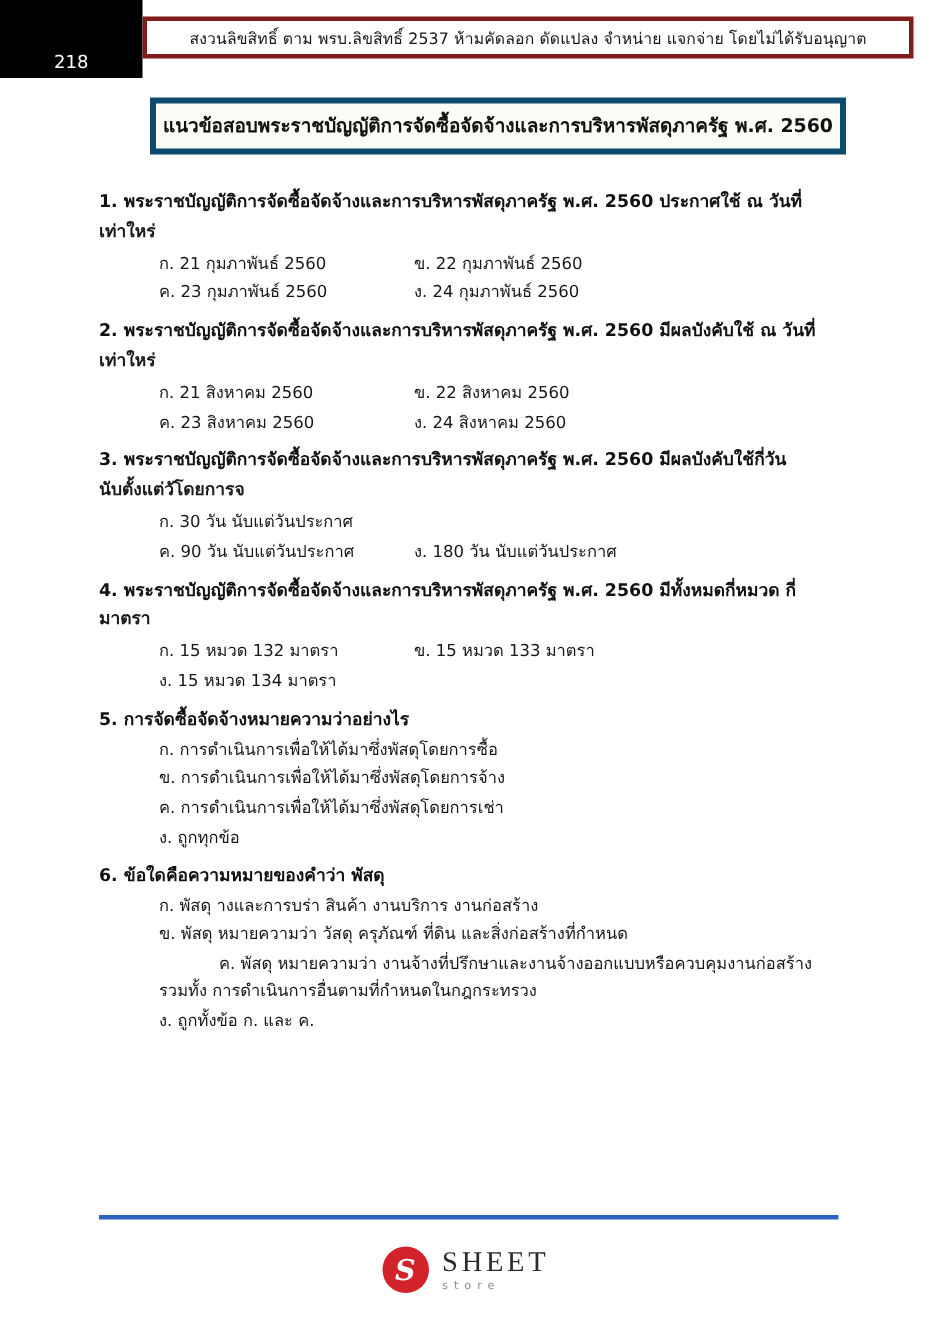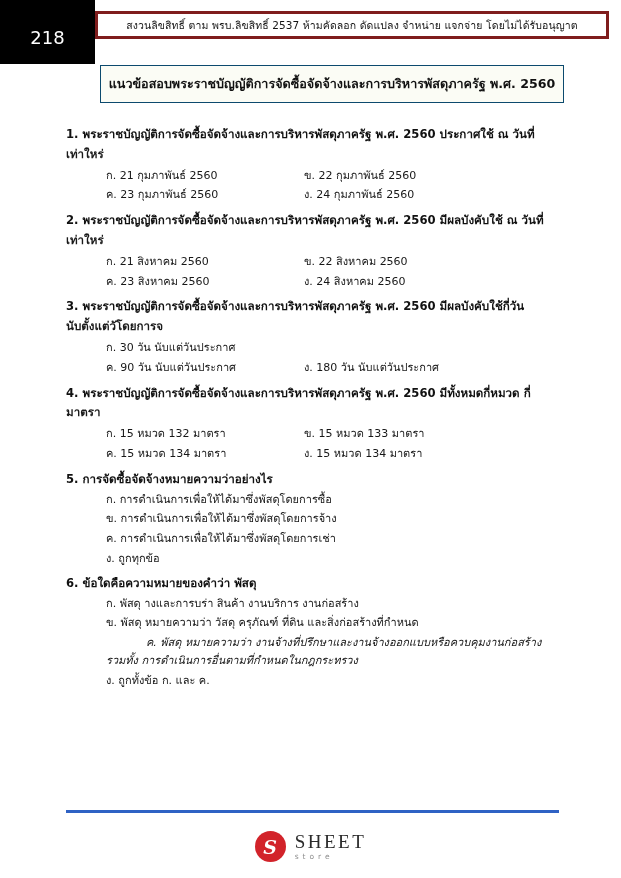--- a/index.html
+++ b/index.html
@@ -17,48 +17,48 @@
   
   .page-header {
     position: relative;
     height: 52px;
   }
   .page-number-box {
     position: absolute;
     left: 0;
     top: 0;
     width: 95px;
-    height: 64px;
+    height: 52px;
     background: #000000;
     color: #ffffff;
     display: flex;
     align-items: flex-end;
     justify-content: center;
-    padding-bottom: 16px;
-    font-size: 18px;
+    padding-bottom: 4px;
+    font-size: 12px;
   }
   .copyright-bar {
     position: absolute;
     left: 95px;
     top: 11px;
     right: 12px;
     border: 3px solid #7f1d1d;
     height: 28px;
     display: flex;
     align-items: center;
     justify-content: center;
     font-size: 10.5px;
     color: #141414;
     letter-spacing: .1px;
   }
 
   
   .title-box {
     margin: 13px 57px 0 100px;
-    border: 1px solid #0c4a6e;
+    border: 4px solid #0c4a6e;
     background: #fbfcf5;
     height: 38px;
     display: flex;
     align-items: center;
     justify-content: center;
   }
   .title-box .title-text {
     font-size: 12.6px;
     font-weight: bold;
     color: #111111;
@@ -81,37 +81,36 @@
     font-weight: bold;
     font-size: 11.6px;
     margin: 0 0 3px 0;
   }
   .choices-2col {
     margin: 1px 0 7px 40px;
   }
   .choice-row {
     display: flex;
     margin-bottom: 2px;
-    gap: 28px;
   }
   .choice-row .c {
     font-size: 11px;
     color: #171717;
   }
   .choice-row .c.first { width: 170px; }
 
   .choices-1col {
     margin: 2px 0 6px 40px;
   }
   .choices-1col .c {
     font-size: 11px;
     color: #171717;
     margin-bottom: 2px;
   }
-  .choices-1col .c.wrap { margin-left: 0; font-style: italic; }
+  .choices-1col .c.wrap { margin-left: 0; }
 
   
   .footer {
     position: absolute;
     left: 0;
     right: 0;
     bottom: 16px;
   }
   .footer-rule {
     margin: 0 62px 0 66px;
@@ -217,21 +216,20 @@
 
   <div>
     <p class="q tight">4. พระราชบัญญัติการจัดซื้อจัดจ้างและการบริหารพัสดุภาครัฐ พ.ศ. 2560  มีทั้งหมดกี่หมวด กี่</p>
     <p class="q-cont">มาตรา</p>
     <div class="choices-2col">
       <div class="choice-row">
         <span class="c first">ก. 15 หมวด  132 มาตรา</span>
         <span class="c">ข. 15 หมวด  133 มาตรา</span>
       </div>
       <div class="choice-row">
-        <span class="c first">ค. 15 หมวด  134 มาตรา</span>
         <span class="c">ง. 15 หมวด  134 มาตรา</span>
       </div>
     </div>
   </div>
 
   <div>
     <p class="q">5. การจัดซื้อจัดจ้างหมายความว่าอย่างไร</p>
     <div class="choices-1col">
       <div class="c">ก. การดำเนินการเพื่อให้ได้มาซึ่งพัสดุโดยการซื้อ</div>
       <div class="c">ข. การดำเนินการเพื่อให้ได้มาซึ่งพัสดุโดยการจ้าง</div>

